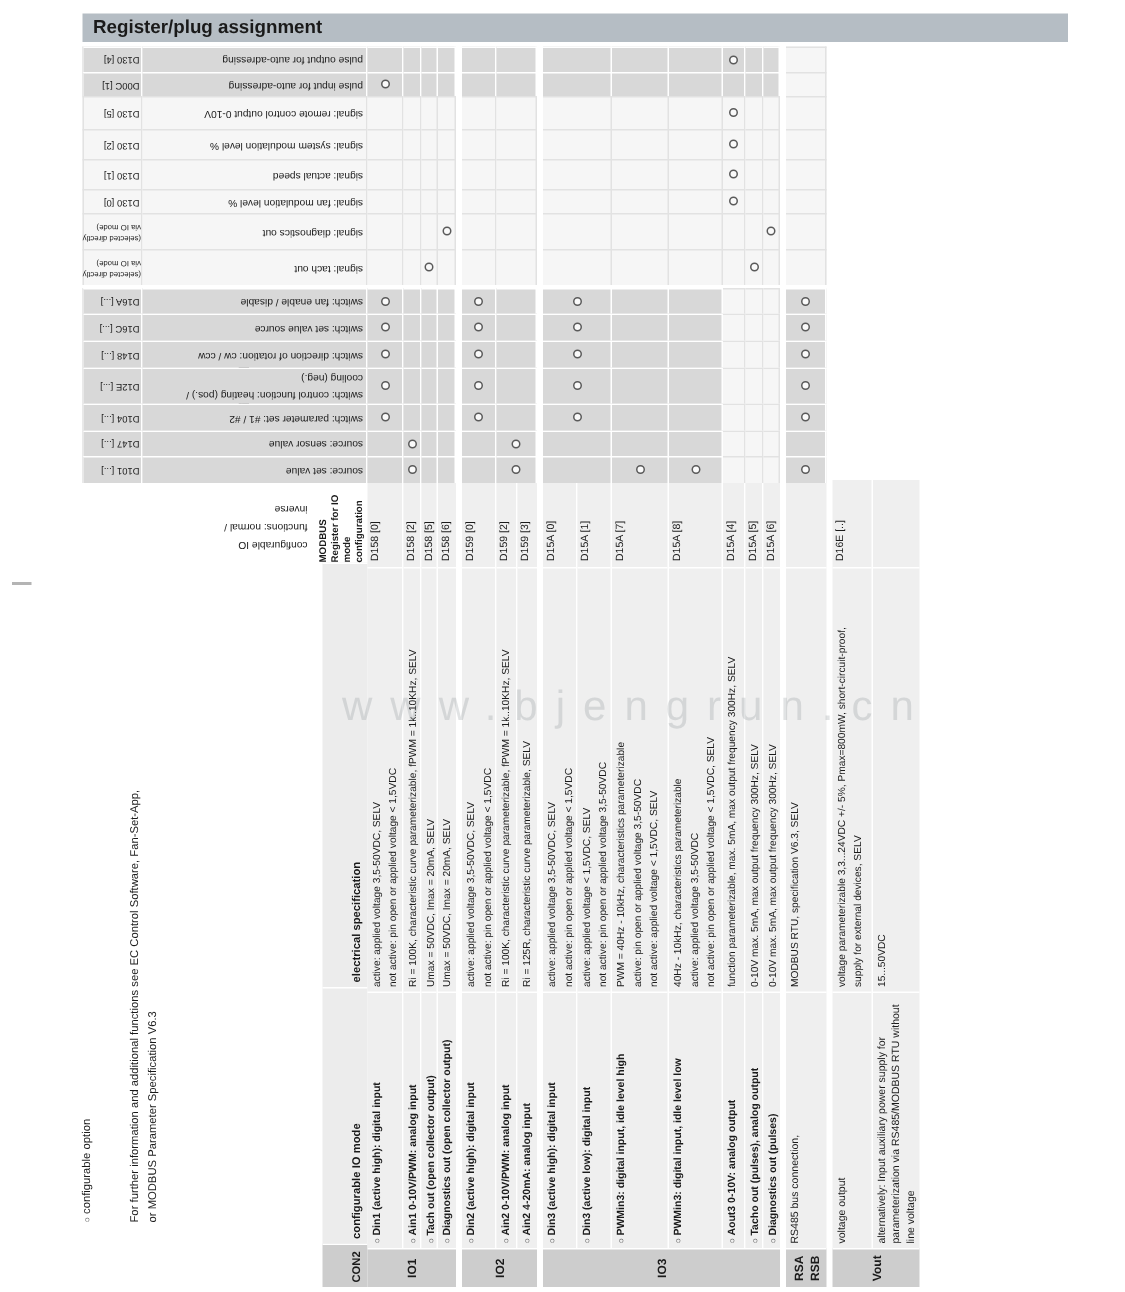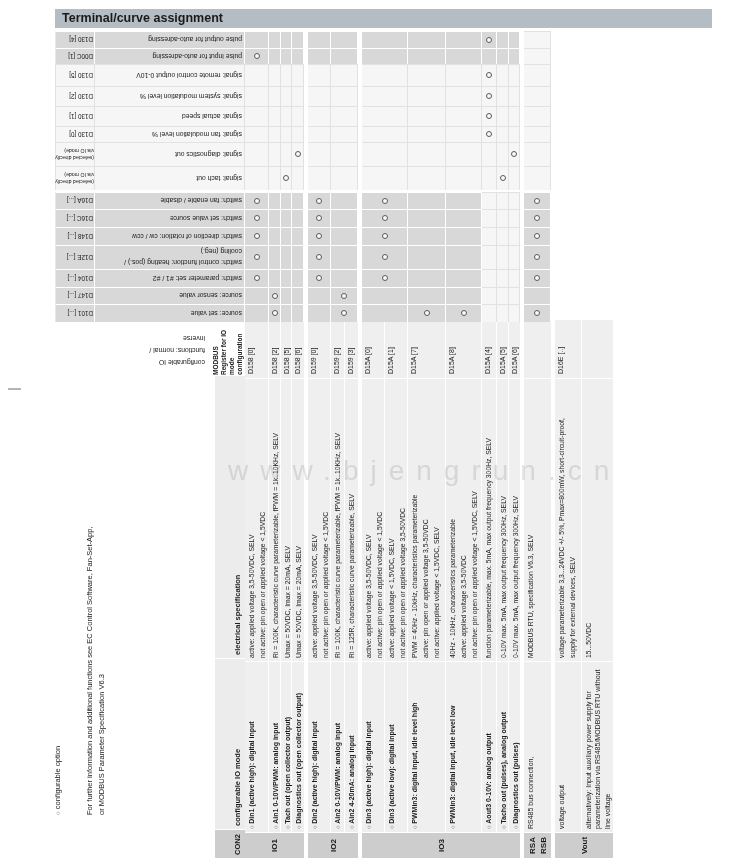--- a/index.html
+++ b/index.html
@@ -52,21 +52,21 @@
                  letter-spacing:12px;color:rgba(120,126,132,0.28);white-space:nowrap;pointer-events:none;z-index:5;}
   .watermark-latin{position:absolute;left:228px;top:455px;font-size:28px;letter-spacing:12px;
                    color:rgba(120,126,132,0.22);white-space:nowrap;pointer-events:none;z-index:5;}
   .edge-mark{position:absolute;left:8px;top:388px;width:13px;height:2px;background:#b4b4b4;}
 </style>
 </head>
 <body>
 
 <div class="stage">
 
-  <div class="titlebar">Terminal/curve assignment</div>
+  <div class="titlebar">Register/plug assignment</div>
 
   <div class="rotwrap">
 
     <div class="note-opt">
       <span class="bullet">○</span>
       <span>configurable option</span>
     </div>
     <div class="note-more">
       <div>For further information and additional functions see EC Control Software, Fan-Set-App,</div>
       <div>or MODBUS Parameter Specification V6.3</div>

